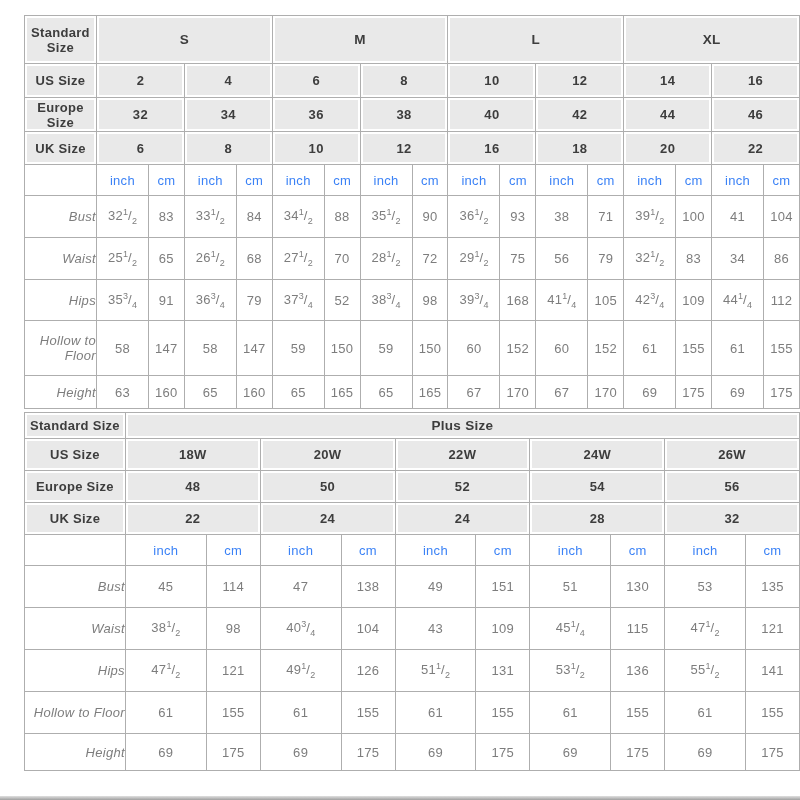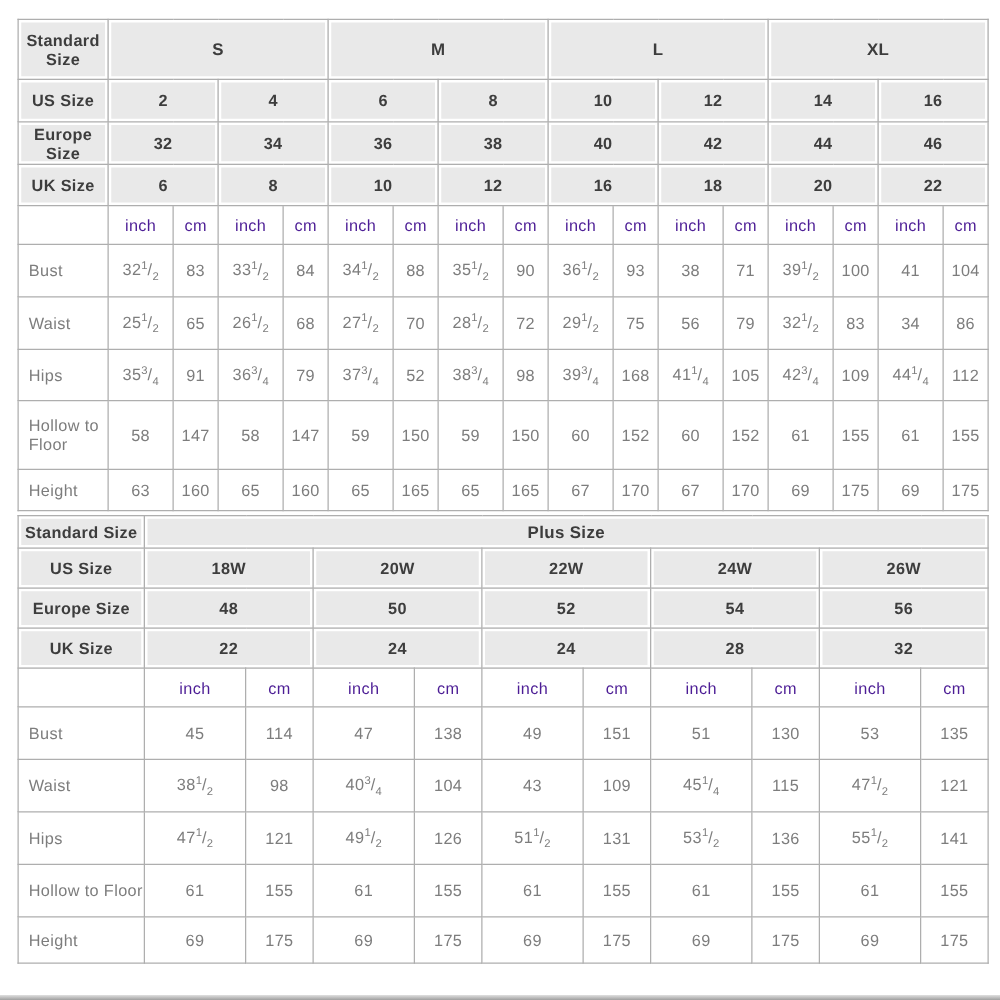--- a/index.html
+++ b/index.html
@@ -7,21 +7,21 @@
     width: 800px; height: 800px;
     background: #ffffff;
     font-family: "Liberation Sans", sans-serif;
     position: relative;
     overflow: hidden;
   }
   .size-table {
     position: absolute;
     border-collapse: collapse;
     table-layout: fixed;
-    left: 14px;
+    left: 24px;
   }
   #standard-table { top: 15px; }
   #plus-table { top: 412px; }
   .size-table td {
     border: 1px solid #aeaeae;
     text-align: center;
     vertical-align: middle;
     padding: 0;
     overflow: hidden;
     font-size: 13px;
@@ -29,24 +29,25 @@
     letter-spacing: 0.3px;
   }
   .size-table td.hdr {
     background: #e9e9e9;
     box-shadow: inset 0 0 0 2px #ffffff;
     font-weight: bold;
     color: #3d3d3d;
   }
   .size-table td.grp { font-size: 13.5px; }
   .size-table td.lbl {
-    text-align: left;
+    text-align: right;
     padding-left: 8px;
-  }
-  .size-table td.unit { color: #4c1d95; }
+    font-style: italic;
+  }
+  .size-table td.unit { color: #3b82f6; }
   .size-table sup { font-size: 9px; letter-spacing: 0; }
   .size-table sub { font-size: 9px; letter-spacing: 0; }
   .bottom-strip {
     position: absolute;
     left: 0; bottom: 0;
     width: 800px; height: 4px;
     background: linear-gradient(to bottom, #e0e0e0, #9f9f9f);
   }
 </style>
 </head>

